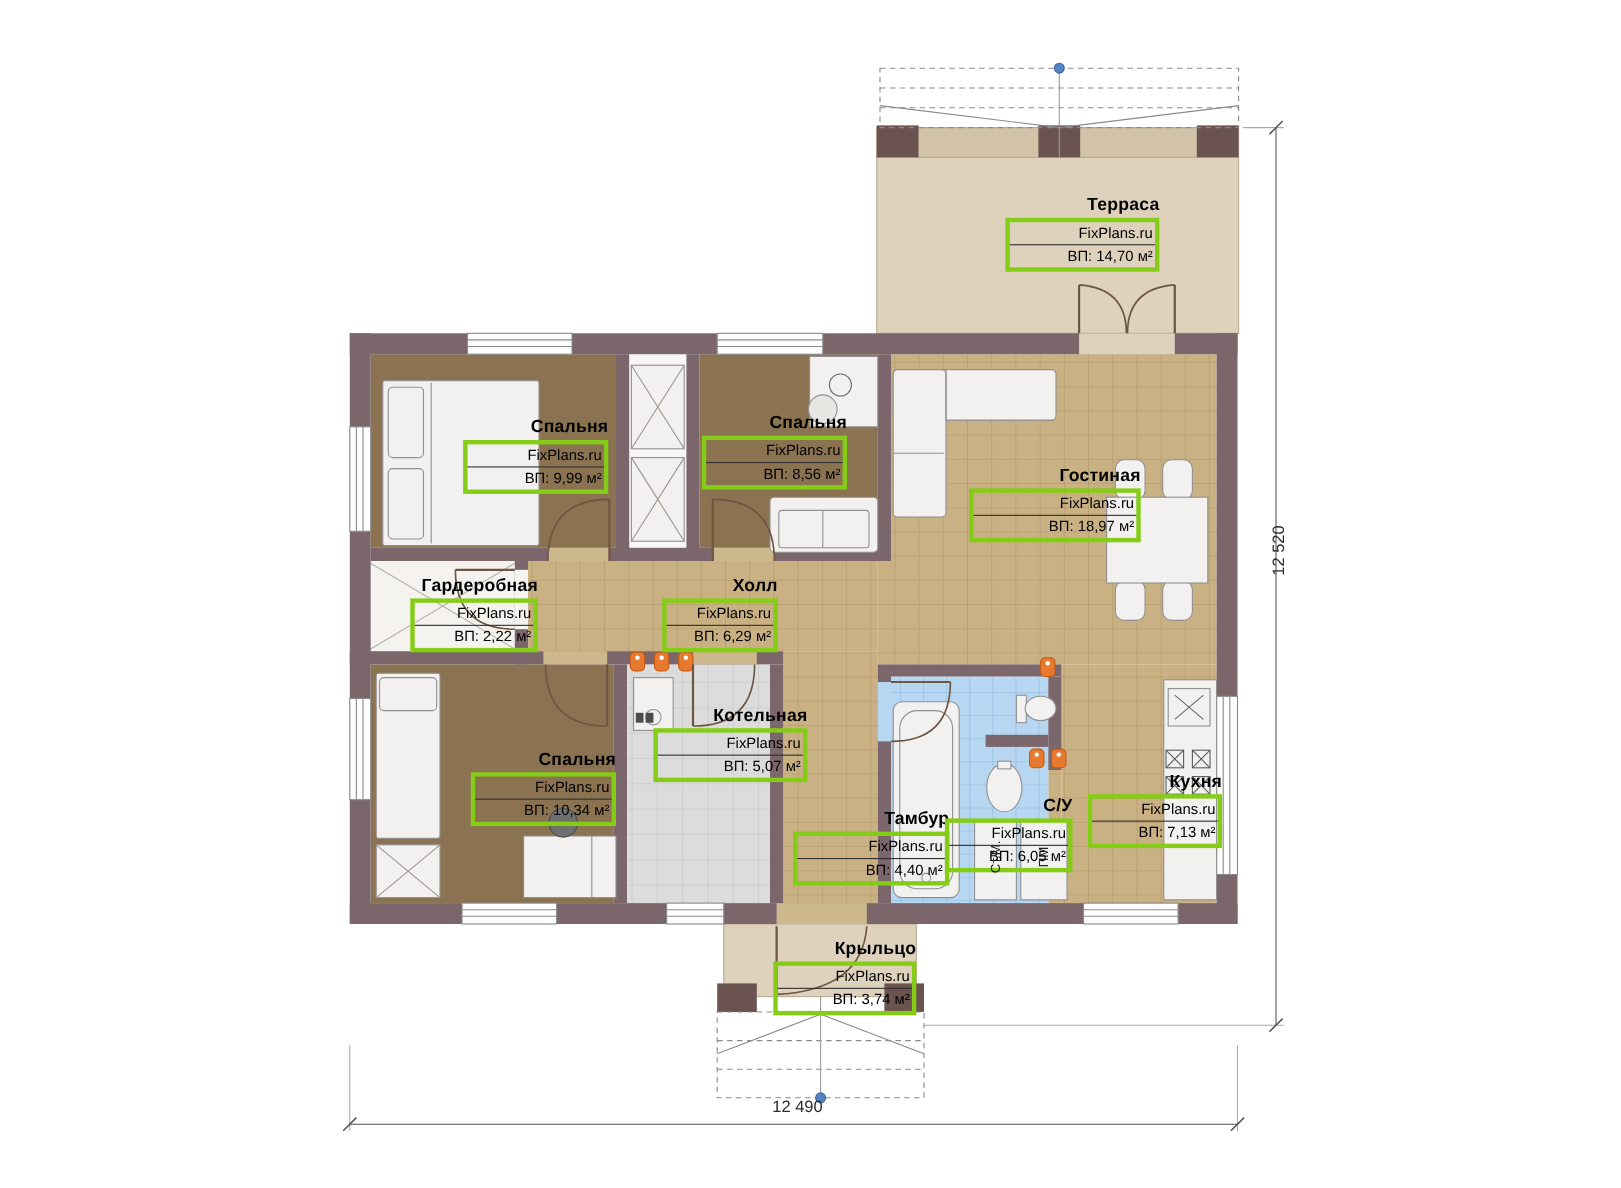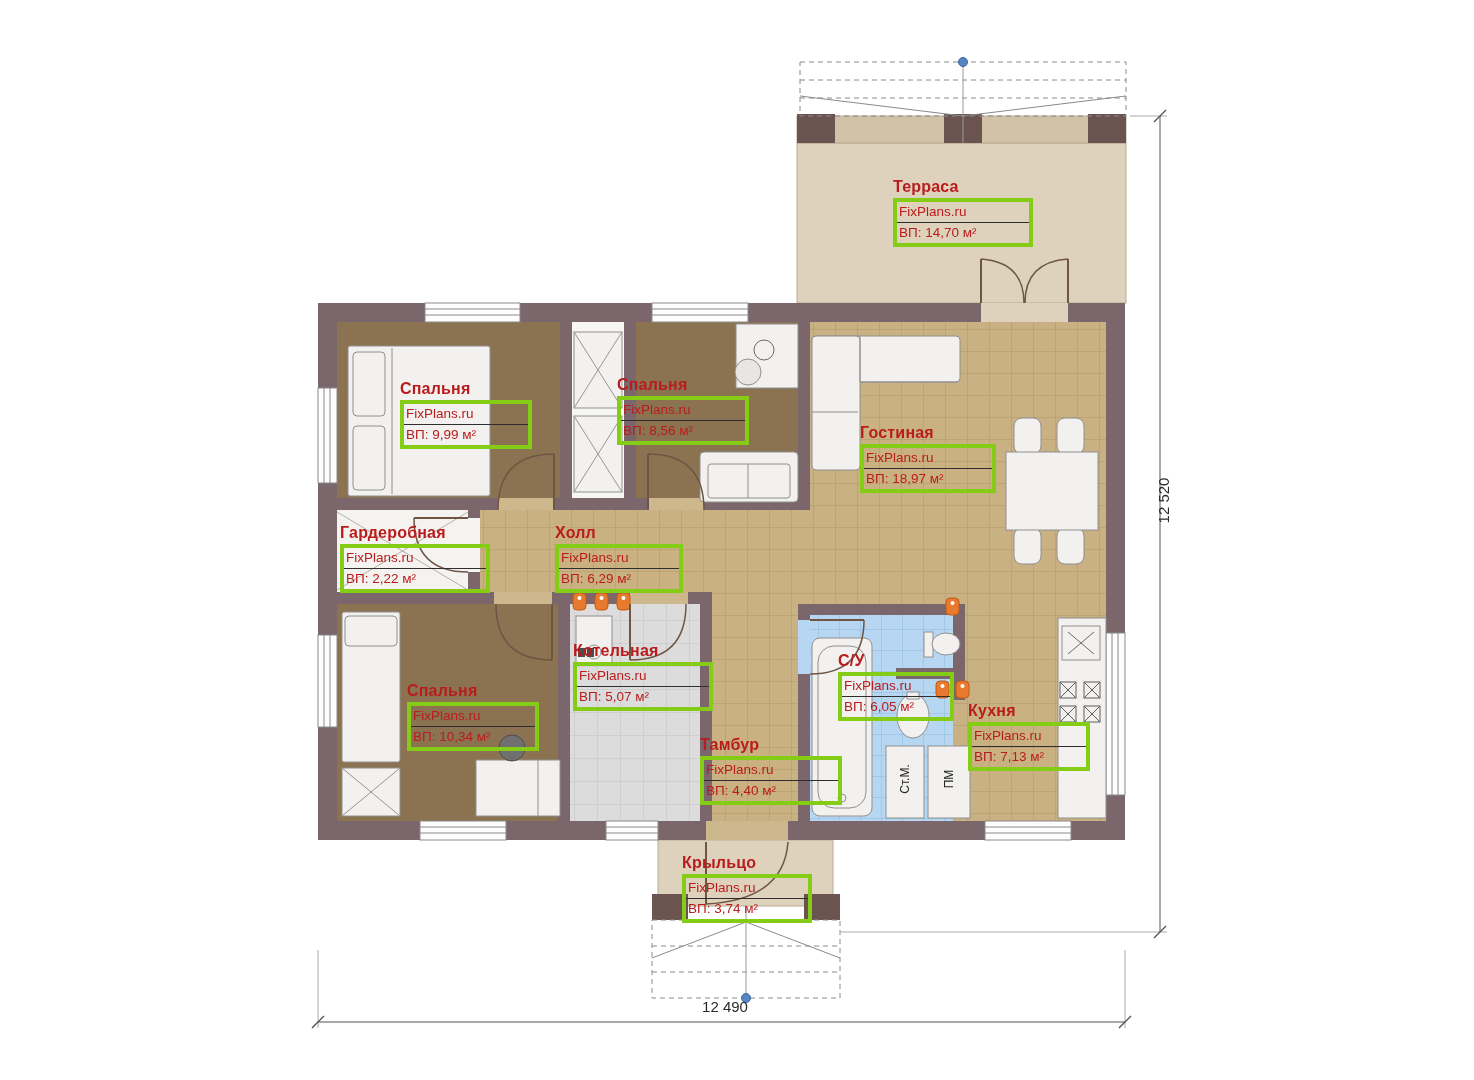--- a/index.html
+++ b/index.html
@@ -1,19 +1,19 @@
 <!DOCTYPE html>
 <html><head>
 <meta charset="utf-8">
 <style>
   html,body{margin:0;padding:0;background:#ffffff;}
   .plan{position:relative;width:1474px;height:1080px;background:#ffffff;overflow:hidden;
         font-family:"Liberation Sans",sans-serif;}
   .plan svg{position:absolute;left:0;top:0;}
-  .room-label{position:absolute;text-align:left;color:#b91c1c;z-index:5;}
+  .room-label{position:absolute;text-align:right;color:#000000;z-index:5;margin-left:21px;}
   .room-name{font-weight:bold;font-size:16px;letter-spacing:.2px;margin-bottom:2px;}
   .info-box{border:4px solid #84cc16;font-size:13.5px;background:transparent;}
   .info-box .row{padding:1px 2px;line-height:18px;white-space:nowrap;}
   .info-box .row + .row{border-top:1px solid #2e2e2e;}
   .appliance-label{position:absolute;font-size:12px;color:#222;width:50px;text-align:center;
         transform:rotate(-90deg);transform-origin:center;z-index:5;}
   .dim{position:absolute;font-size:15px;color:#2b2b2b;text-align:center;z-index:5;}
   .dim-v{left:1118px;top:492px;width:90px;transform:rotate(-90deg);transform-origin:center;}
   .dim-h{left:655px;top:998px;width:140px;}
 </style>
@@ -322,37 +322,37 @@
 </div>
 
 <div class="room-label" style="left:617px;top:376px;width:132px">
   <div class="room-name">Спальня</div>
   <div class="info-box">
     <div class="row">FixPlans.ru</div>
     <div class="row">ВП: 8,56 м²</div>
   </div>
 </div>
 
-<div class="room-label" style="left:860px;top:424px;width:136px">
+<div class="room-label" style="left:860px;top:424px;width:156px">
   <div class="room-name">Гостиная</div>
   <div class="info-box">
     <div class="row">FixPlans.ru</div>
     <div class="row">ВП: 18,97 м²</div>
   </div>
 </div>
 
-<div class="room-label" style="left:340px;top:524px;width:150px">
+<div class="room-label" style="left:352px;top:524px;width:116px">
   <div class="room-name">Гардеробная</div>
   <div class="info-box">
     <div class="row">FixPlans.ru</div>
     <div class="row">ВП: 2,22 м²</div>
   </div>
 </div>
 
-<div class="room-label" style="left:555px;top:524px;width:128px">
+<div class="room-label" style="left:581px;top:524px;width:105px">
   <div class="room-name">Холл</div>
   <div class="info-box">
     <div class="row">FixPlans.ru</div>
     <div class="row">ВП: 6,29 м²</div>
   </div>
 </div>
 
 <div class="room-label" style="left:573px;top:642px;width:140px">
   <div class="room-name">Котельная</div>
   <div class="info-box">
@@ -370,21 +370,21 @@
 </div>
 
 <div class="room-label" style="left:700px;top:736px;width:142px">
   <div class="room-name">Тамбур</div>
   <div class="info-box">
     <div class="row">FixPlans.ru</div>
     <div class="row">ВП: 4,40 м²</div>
   </div>
 </div>
 
-<div class="room-label" style="left:838px;top:652px;width:116px">
+<div class="room-label" style="left:838px;top:724px;width:116px">
   <div class="room-name">С/У</div>
   <div class="info-box">
     <div class="row">FixPlans.ru</div>
     <div class="row">ВП: 6,05 м²</div>
   </div>
 </div>
 
 <div class="room-label" style="left:968px;top:702px;width:122px">
   <div class="room-name">Кухня</div>
   <div class="info-box">

